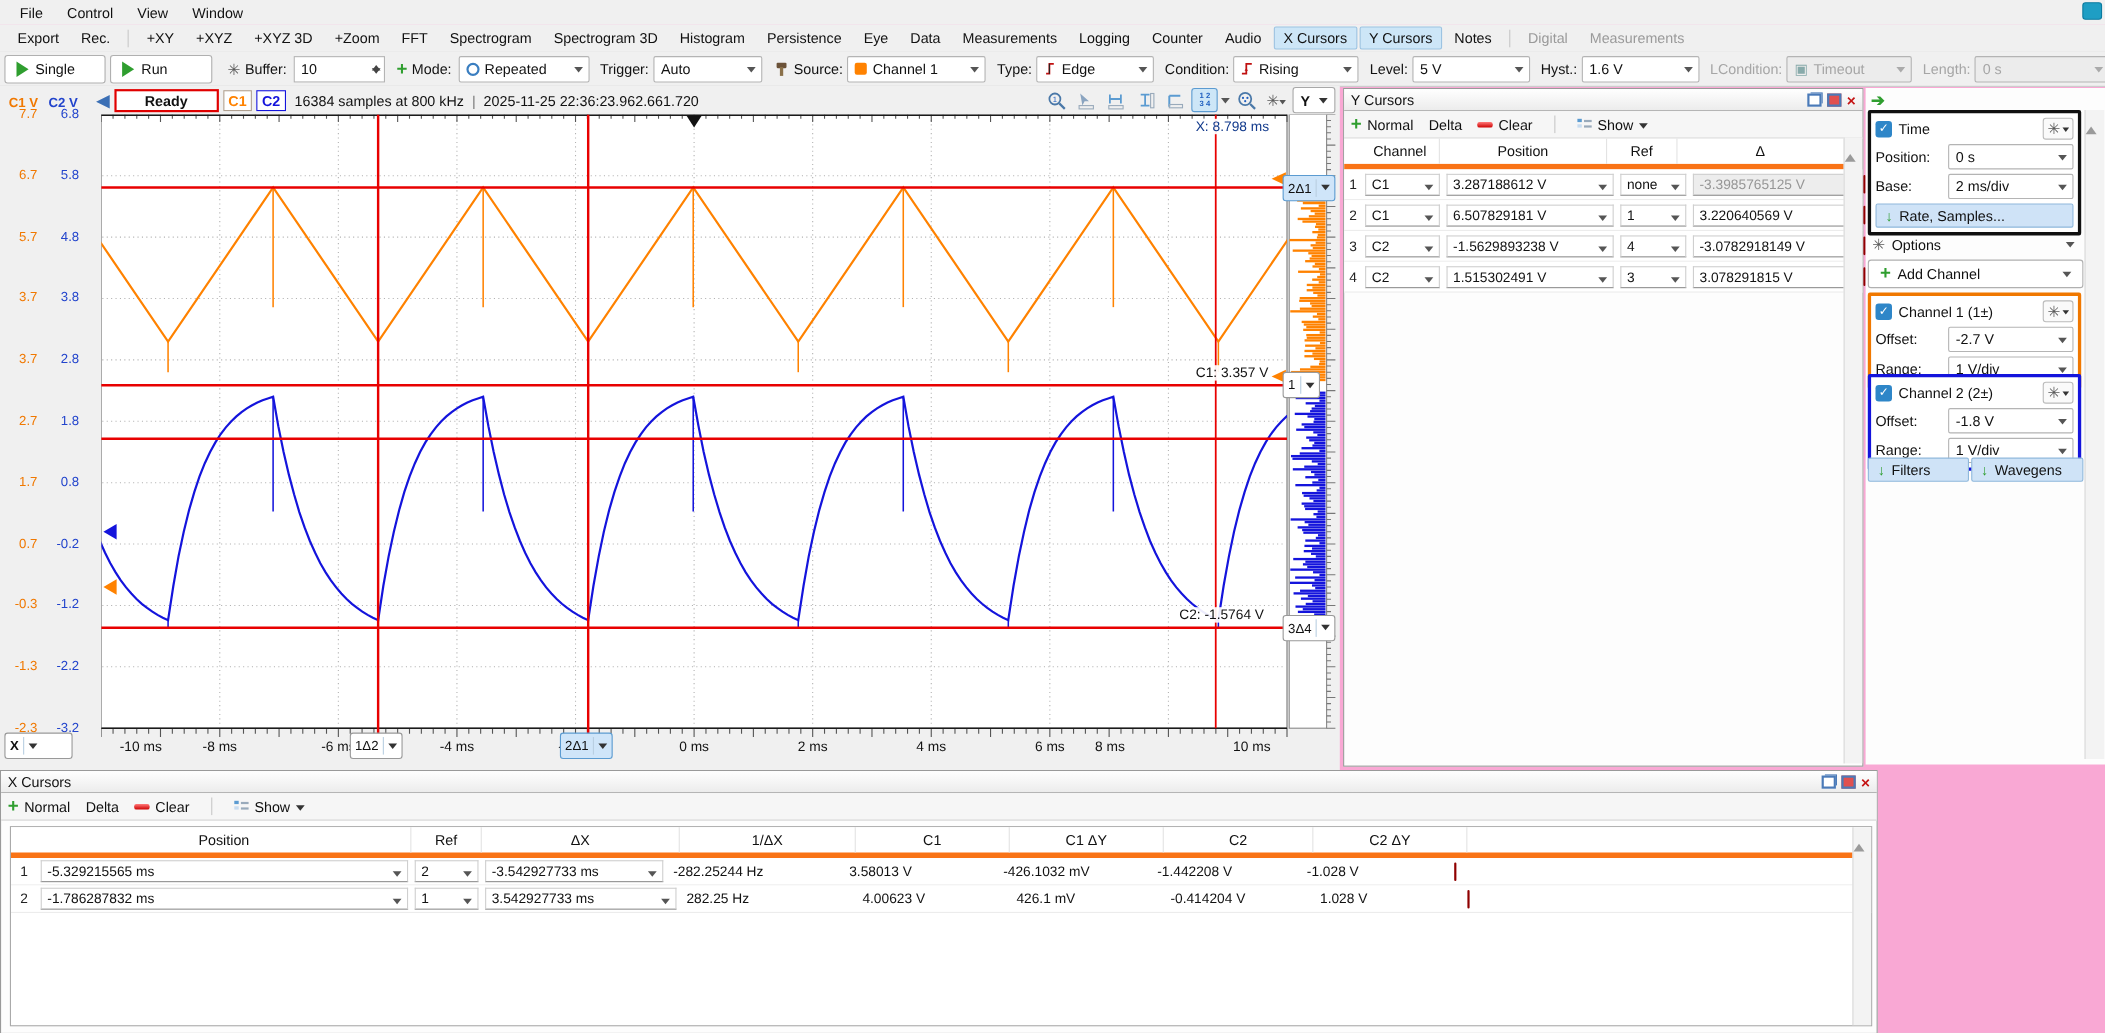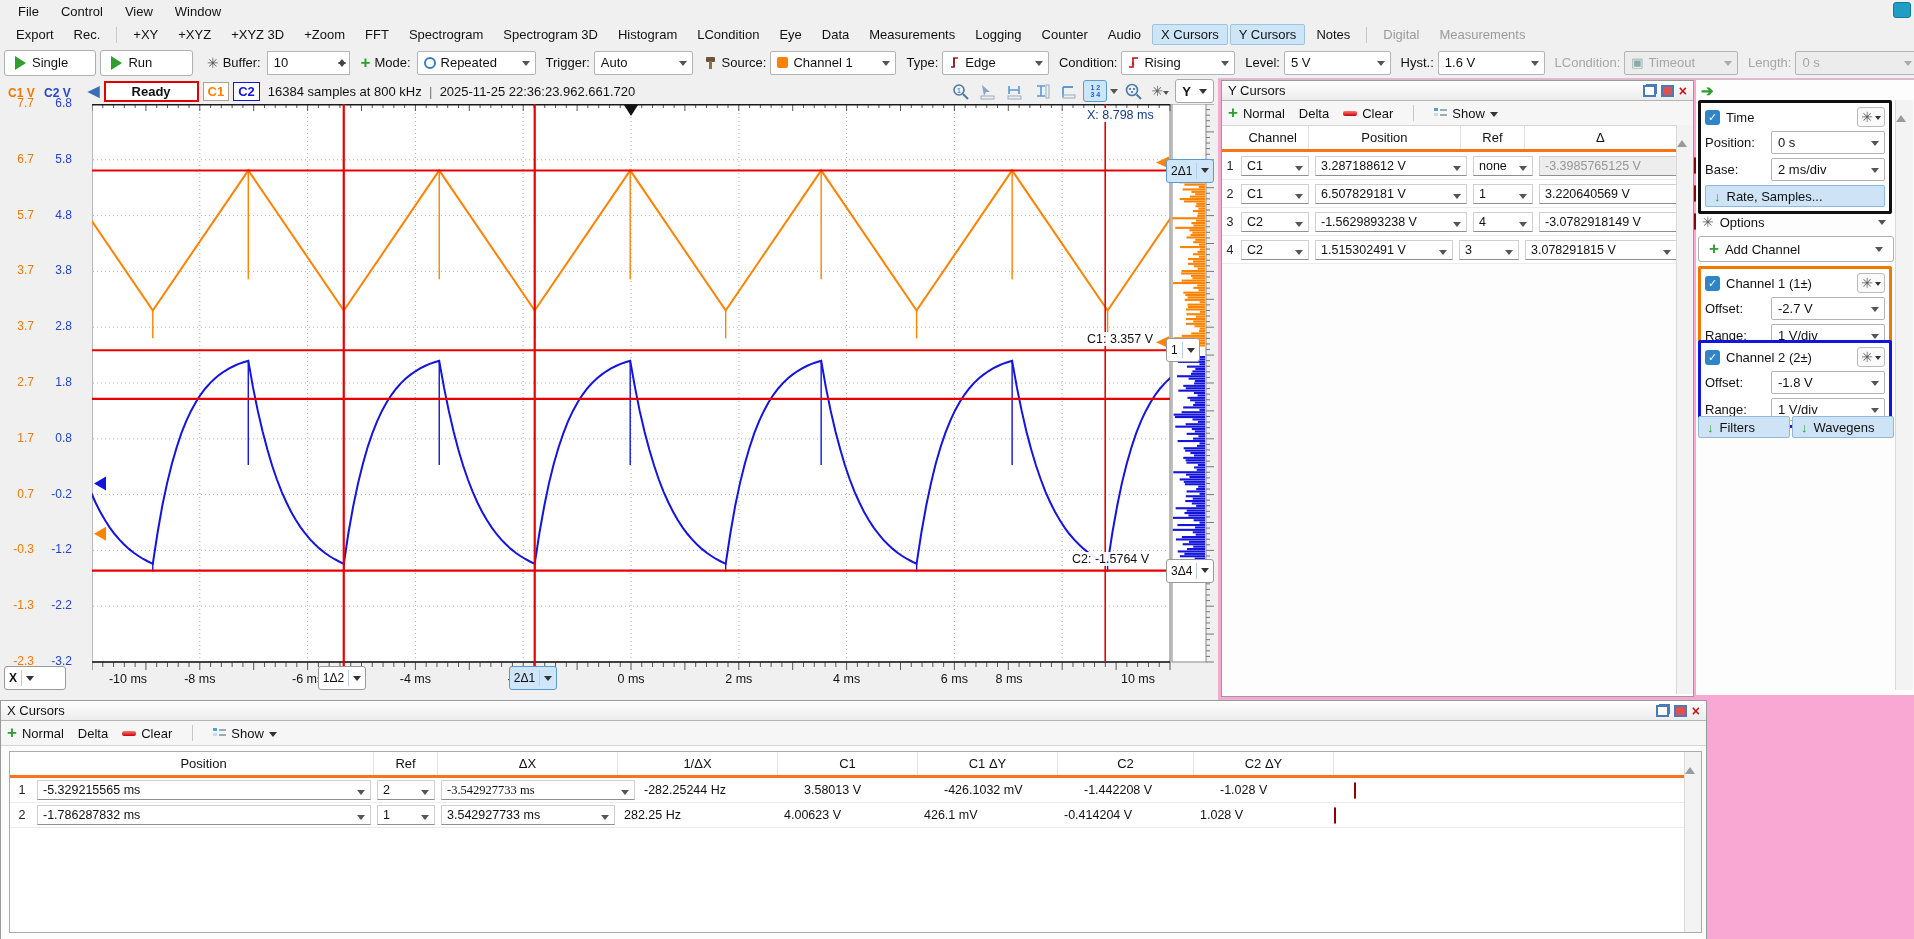--- a/index.html
+++ b/index.html
@@ -64,21 +64,21 @@
   .wic-group{margin-left:auto;display:flex;align-items:center;gap:5px;}
   .wic-sq{width:9px;height:8px;border:2px solid #4a7ab8;background:#fff;}
   .wic-sq.rest{box-shadow:2px -2px 0 -1px #4a7ab8;}
   .wic-sq.max{border-color:#4a7ab8;background:#e05050;}
   .wic-x{color:#c41414;font-weight:bold;font-size:14px;line-height:12px;}
   .ptoolbar{height:24px;background:#f6f6f6;border-bottom:1px solid #d5d5d5;display:flex;align-items:center;gap:14px;padding:0 6px;}
   .ptool{display:flex;align-items:center;gap:5px;}
   .redminus{display:inline-block;width:14px;height:5px;background:linear-gradient(#f77,#c00);border-radius:2px;}
   .listic{display:inline-block;width:13px;height:12px;background:linear-gradient(#5b9bd1,#5b9bd1) 0 1px/4px 3px no-repeat,linear-gradient(#c8dcf0,#c8dcf0) 0 6px/4px 3px no-repeat,linear-gradient(#9ab,#9ab) 6px 2px/7px 2px no-repeat,linear-gradient(#9ab,#9ab) 6px 7px/7px 2px no-repeat;}
   .showcar{width:0;height:0;border:4px solid transparent;border-top:5px solid #333;margin-top:6px;}
-  .tblhead{display:flex;border-bottom:3px solid #f97316;background:#fff;font-size:13px;}
+  .tblhead{display:flex;border-bottom:5px solid #f97316;background:#fff;font-size:13px;}
   .tblhead span{text-align:center;padding:4px 0;border-right:1px solid #e3e3e3;box-sizing:border-box;}
   .trow{display:flex;align-items:center;height:27px;border-bottom:1px solid #ececec;background:#fff;}
   .rownum{width:16px;text-align:center;color:#222;font-size:12.5px;flex:none;}
   .ccell{position:relative;height:20px;background:#fff;border:1px solid #cfcfcf;border-bottom:1px solid #8f8f8f;display:flex;align-items:center;padding:0 18px 0 5px;margin:0 3px;box-sizing:border-box;font-size:12.5px;white-space:nowrap;overflow:hidden;flex:none;}
   .ccell.off{background:#ededed;color:#969696;}
   .pcell{padding:0 6px;font-size:12.5px;white-space:nowrap;overflow:hidden;box-sizing:border-box;flex:none;}
   .pill{width:25px;height:9px;border-radius:4px;background:linear-gradient(#ff8080,#c00000);border:1px solid #8f0000;margin:0 auto;}
   .sbar{position:absolute;background:#f3f3f3;border-left:1px solid #d9d9d9;}
   .tri-up{width:0;height:0;border:5px solid transparent;border-bottom:7px solid #9a9a9a;margin:4px auto 0;}
   
@@ -116,21 +116,21 @@
       <span class="tab">Rec.</span>
       <i class="vsep"></i>
       <span class="tab">+XY</span>
       <span class="tab">+XYZ</span>
       <span class="tab">+XYZ 3D</span>
       <span class="tab">+Zoom</span>
       <span class="tab">FFT</span>
       <span class="tab">Spectrogram</span>
       <span class="tab">Spectrogram 3D</span>
       <span class="tab">Histogram</span>
-      <span class="tab">LCondition</span>
+      <span class="tab">Persistence</span>
       <span class="tab">Eye</span>
       <span class="tab">Data</span>
       <span class="tab">Measurements</span>
       <span class="tab">Logging</span>
       <span class="tab">Counter</span>
       <span class="tab">Audio</span>
       <span class="tab active">X Cursors</span>
       <span class="tab active">Y Cursors</span>
       <span class="tab">Notes</span>
       <i class="vsep"></i>
@@ -1006,21 +1006,21 @@
             <b class="car"></b>
           </span>
           <span style="width: 38px;"><span class="pill"></span></span>
         </div>
         <div class="trow">
           <span class="rownum">4</span>
           <span class="ccell" style="width: 68px;">
             <span>C2</span>
             <b class="car"></b>
           </span>
-          <span class="ccell" style="width: 138px;">
+          <span class="ccell" style="width: 152px;">
             <span>1.515302491 V</span>
             <b class="car"></b>
           </span>
           <span class="ccell" style="width: 60px;">
             <span>3</span>
             <b class="car"></b>
           </span>
           <span class="ccell" style="width: 152px;">
             <span>3.078291815 V</span>
             <b class="car"></b>
@@ -1177,21 +1177,21 @@
           <div class="trow" style="height: 24px;">
             <span class="rownum" style="width: 24px;">1</span>
             <span class="ccell" style="width: 334px;">
               <span>-5.329215565 ms</span>
               <b class="car"></b>
             </span>
             <span class="ccell" style="width: 58px;">
               <span>2</span>
               <b class="car"></b>
             </span>
-            <span class="ccell" style="width: 194px; font-family: Liberation Serif, serif;">
+            <span class="ccell" style="width: 162px;">
               <span>-3.542927733 ms</span>
               <b class="car"></b>
             </span>
             <span class="pcell" style="width: 160px;">-282.25244 Hz</span>
             <span class="pcell" style="width: 140px;">3.58013 V</span>
             <span class="pcell" style="width: 140px;">-426.1032 mV</span>
             <span class="pcell" style="width: 136px;">-1.442208 V</span>
             <span class="pcell" style="width: 140px;">-1.028 V</span>
             <span style="width: 50px;"><span class="pill"></span></span>
           </div>

